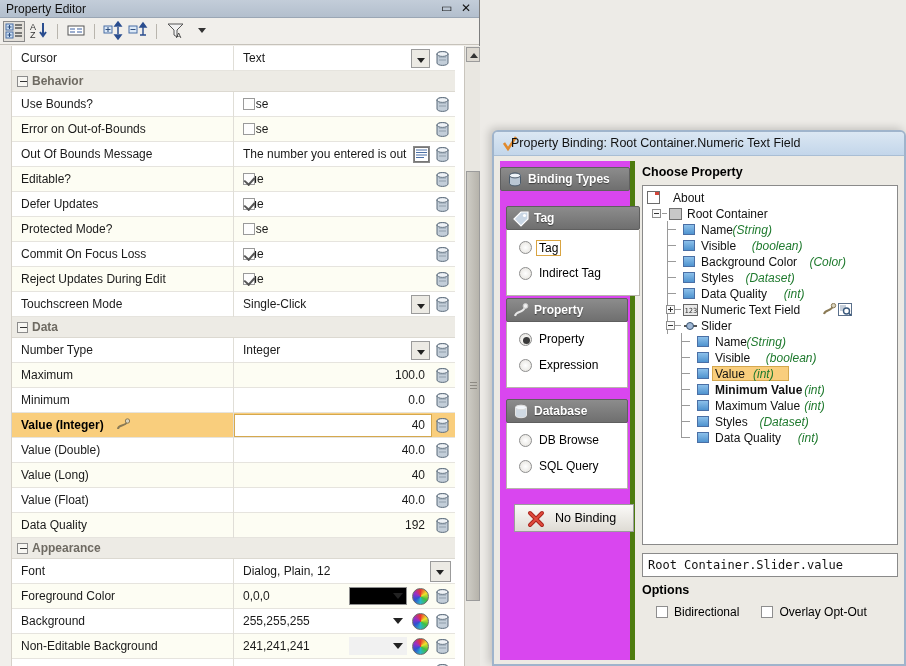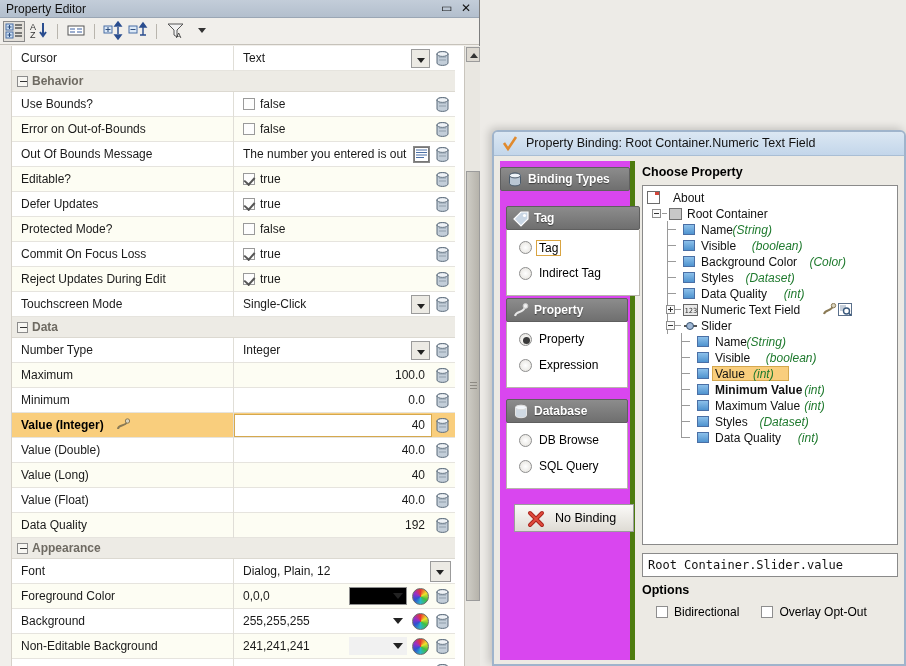--- a/index.html
+++ b/index.html
@@ -54,21 +54,21 @@
 
   .row.sel { background:#f9ce7d; }
   .row.sel .name { font-weight:bold; color:#000; }
   .row.sel .editbox { position:absolute; left:222px; top:1px; right:23px; height:23px;
       background:#fff; border:1px solid #d5a84e; }
 
   .cb { position:absolute; left:0; top:1px; width:12px; height:12px; border:1px solid #9a9a9a;
       background:#fdfdfd; }
   .cb.on:after { content:""; position:absolute; left:2px; top:1px; width:5px; height:8px;
       border:solid #555; border-width:0 2px 2px 0; transform:rotate(42deg); }
-  .cbwrap { position:relative; display:inline-block; padding-left:17px; }
+  .cbwrap { position:relative; display:inline-block; }
 
   .dd { position:absolute; right:25px; top:3px; width:19px; height:19px; background:#eceae4;
       border:1px solid #9b9b9b; }
   .dd:after { content:""; position:absolute; left:5px; top:8px; width:0;height:0;
       border-left:4px solid transparent;border-right:4px solid transparent;border-top:5px solid #222; }
   .ddplain { position:absolute; top:9px; width:0;height:0;
       border-left:5px solid transparent;border-right:5px solid transparent;border-top:6px solid #222; }
   .swatch { position:absolute; top:3px; height:18px; border:1px solid #8f8f8f; }
   .wheel { position:absolute; top:4px; width:17px; height:17px; border-radius:50%;
       background:conic-gradient(#e8352e,#f0e32a,#3fbf3f,#2ab5c8,#2e4fcf,#9a2ec9,#e8352e);
@@ -87,21 +87,21 @@
   .vsb .thumb:after { content:""; position:absolute; left:3px; top:210px; width:7px; height:7px;
       background:repeating-linear-gradient(#8d8a83 0 1px,transparent 1px 3px); }
 
   
   .dlg { position:absolute; left:492px; top:130px; width:414px; height:536px;
       background:#eceae4; border:2px solid #9fb4cc; border-top-left-radius:6px;
       border-top-right-radius:6px; box-shadow:-3px -2px 8px rgba(0,0,0,.18); }
   .dlg-title { position:relative; height:24px;
       background:linear-gradient(#dbe7f3,#c3d6ea); border-top-left-radius:4px; border-top-right-radius:4px;
       border-bottom:1px solid #a9bed4; }
-  .dlg-title .tt { position:absolute; left:32px; top:4px; font-size:12.5px; color:#111; }
+  .dlg-title .tt { position:absolute; left:17px; top:4px; font-size:12.5px; color:#111; }
   .dlg-ico { position:absolute; left:8px; top:4px; width:16px; height:16px; }
 
   .dlg-body { position:absolute; left:0; top:25px; right:0; bottom:0; }
 
   .bt-col { position:absolute; left:6px; top:4px; width:135px; bottom:4px; background:#d946ef;
       border-right:5px solid #4d7c0f; }
   .bt-head { position:relative; height:24px; background:linear-gradient(#8c8c8c,#6f6f6f);
       border:1px solid #5f5f5f; border-radius:2px; }
   .bt-head .lab { position:absolute; left:27px; top:4px; color:#fff; font-weight:bold; font-size:12px;
       text-shadow:0 1px 1px rgba(0,0,0,.5); }

